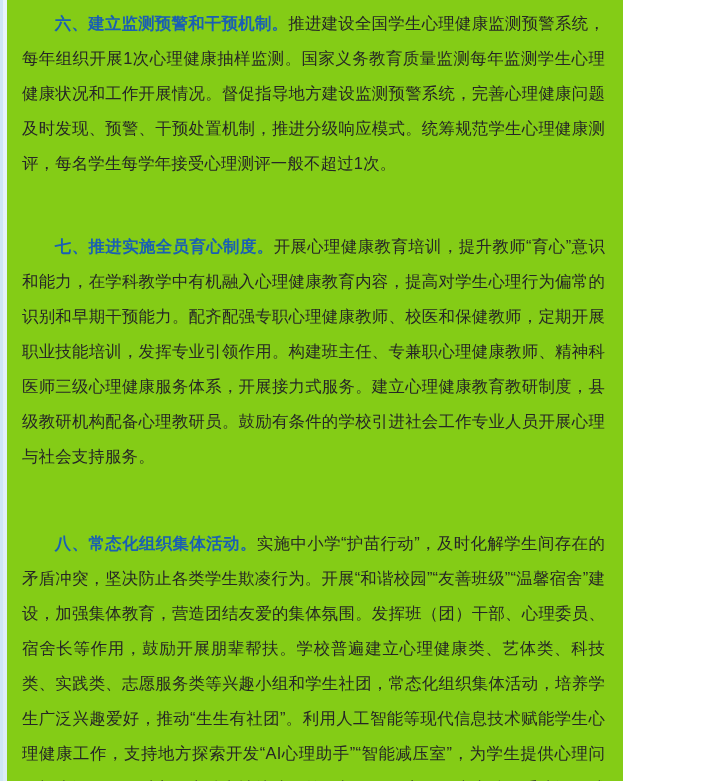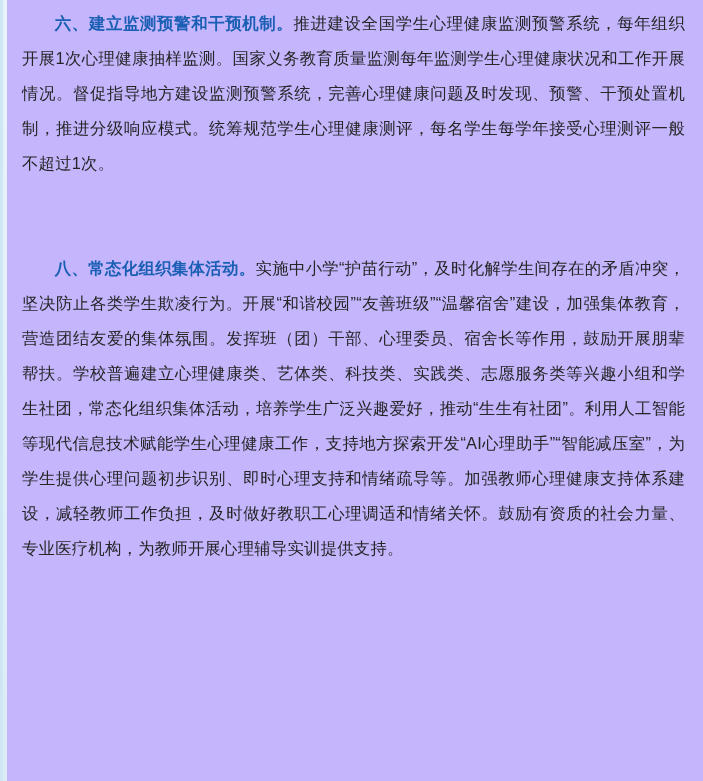--- a/index.html
+++ b/index.html
@@ -8,23 +8,23 @@
   }
   body {
     width: 703px;
     height: 781px;
     background: #ffffff;
     font-family: "Liberation Sans", sans-serif;
     overflow: hidden;
   }
   .page {
     position: relative;
-    width: 703px;
+    width: 623px;
     height: 781px;
-    background: #c4b5fd;
+    background: #84cc16;
     box-sizing: border-box;
     padding: 0 18px 0 22px;
   }
   
   .left-rail {
     position: absolute;
     left: 0;
     top: 0;
     width: 7px;
     height: 781px;
@@ -72,20 +72,23 @@
   </div>
 
   <div class="content">
 
     <p class="para p1">
       <span class="lead">六、建立监测预警和干预机制。</span><span>推进建设全国学生心理健康监测预警系统，每年组织开展1次心理健康抽样监测。国家义务教育质量监测每年监测学生心理健康状况和工作开展情况。督促指导地方建设监测预警系统，完善心理健康问题及时发现、预警、干预处置机制，推进分级响应模式。统筹规范学生心理健康测评，每名学生每学年接受心理测评一般不超过1次。</span>
     </p>
 
     <div class="divider-space"></div>
 
+    <p class="para p2">
+      <span class="lead">七、推进实施全员育心制度。</span><span>开展心理健康教育培训，提升教师“育心”意识和能力，在学科教学中有机融入心理健康教育内容，提高对学生心理行为偏常的识别和早期干预能力。配齐配强专职心理健康教师、校医和保健教师，定期开展职业技能培训，发挥专业引领作用。构建班主任、专兼职心理健康教师、精神科医师三级心理健康服务体系，开展接力式服务。建立心理健康教育教研制度，县级教研机构配备心理教研员。鼓励有条件的学校引进社会工作专业人员开展心理与社会支持服务。</span>
+    </p>
 
     <div class="divider-space"></div>
 
     <p class="para p3">
       <span class="lead">八、常态化组织集体活动。</span><span>实施中小学“护苗行动”，及时化解学生间存在的矛盾冲突，坚决防止各类学生欺凌行为。开展“和谐校园”“友善班级”“温馨宿舍”建设，加强集体教育，营造团结友爱的集体氛围。发挥班（团）干部、心理委员、宿舍长等作用，鼓励开展朋辈帮扶。学校普遍建立心理健康类、艺体类、科技类、实践类、志愿服务类等兴趣小组和学生社团，常态化组织集体活动，培养学生广泛兴趣爱好，推动“生生有社团”。利用人工智能等现代信息技术赋能学生心理健康工作，支持地方探索开发“AI心理助手”“智能减压室”，为学生提供心理问题初步识别、即时心理支持和情绪疏导等。加强教师心理健康支持体系建设，减轻教师工作负担，及时做好教职工心理调适和情绪关怀。鼓励有资质的社会力量、专业医疗机构，为教师开展心理辅导实训提供支持。</span>
     </p>
 
   </div>
 </div>
 

